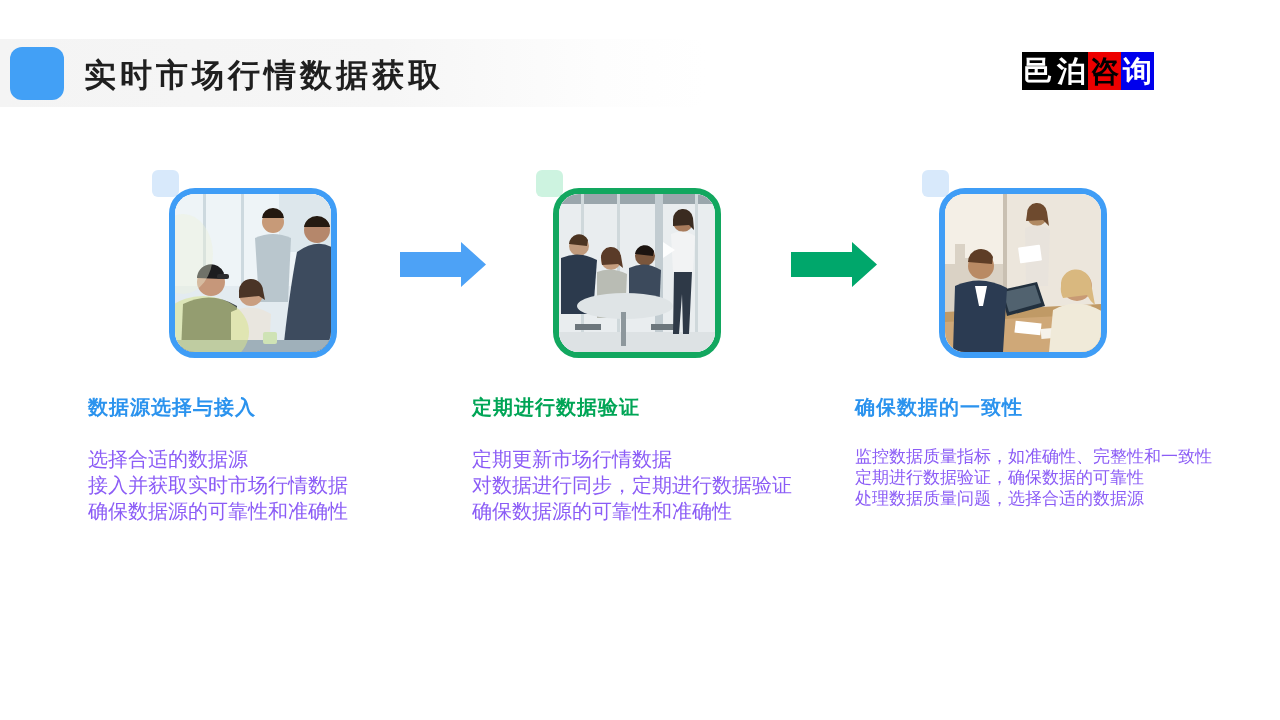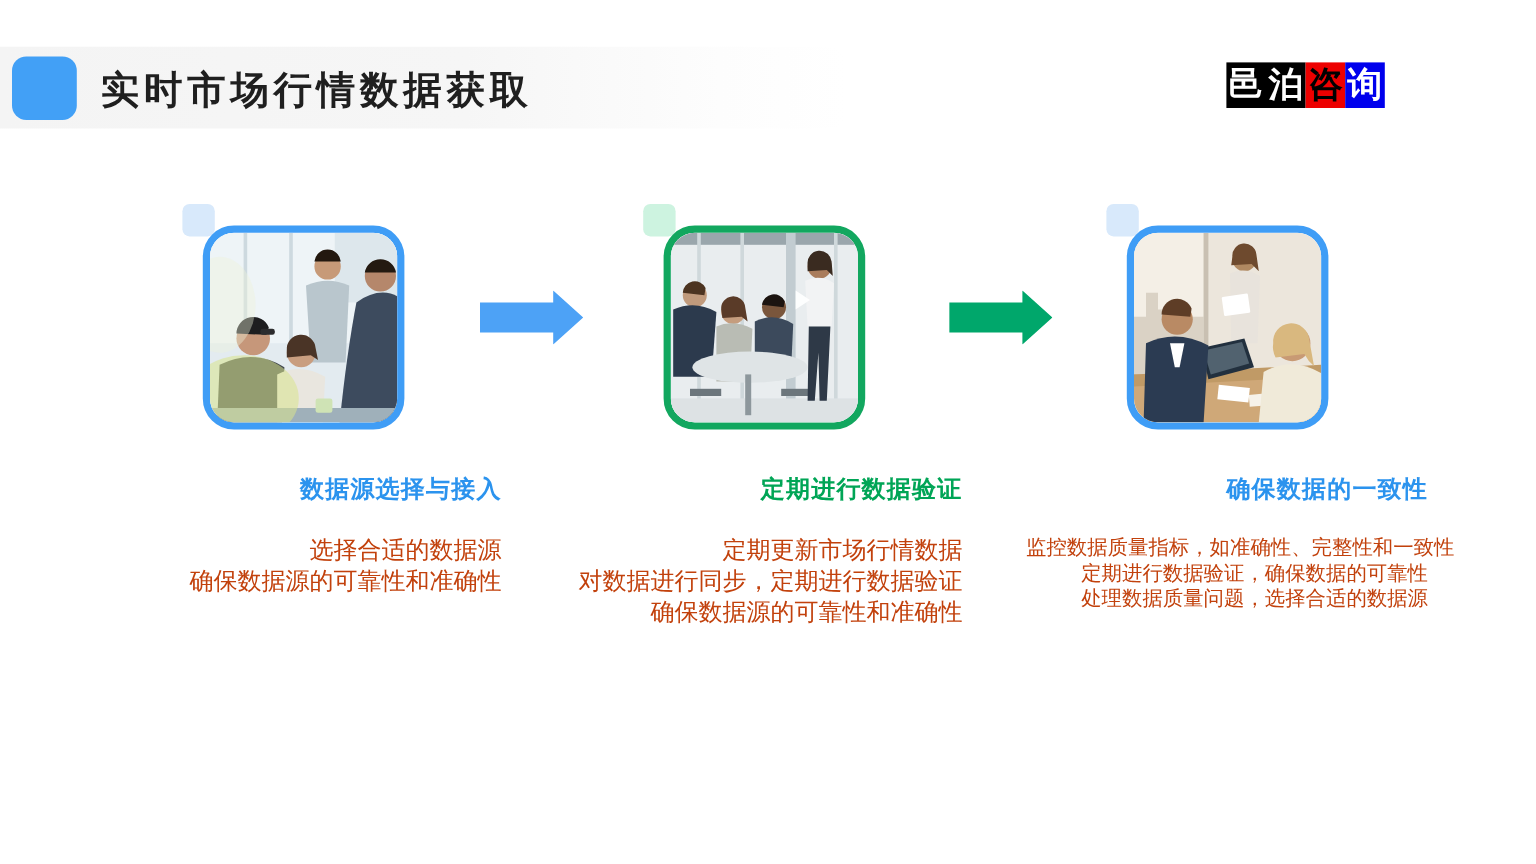--- a/index.html
+++ b/index.html
@@ -24,21 +24,21 @@
   .logo{position:absolute;left:1022px;top:52px;display:flex;}
   .logo-block{
     width:33px;height:38px;line-height:38px;text-align:center;
     font-size:29px;font-weight:bold;font-family:"Liberation Serif","DejaVu Serif",serif;
   }
   .logo-b1,.logo-b2{background:#000000;color:#ffffff;}
   .logo-b3{background:#ed0000;color:#000000;}
   .logo-b4{background:#0000ed;color:#ffffff;}
 
   
-  .step{position:absolute;top:170px;text-align:right;}
+  .step{position:absolute;top:170px;text-align:left;}
   .step-1{left:88px;width:330px;}
   .step-2{left:472px;width:330px;}
   .step-3{left:855px;width:335px;}
 
   .photo-wrap{position:relative;width:168px;height:170px;margin:18px auto 0;}
   .deco-square{
     position:absolute;left:-17px;top:-18px;width:27px;height:27px;border-radius:6px;
   }
   .deco-blue{background:#d8e9fb;}
   .deco-green{background:#cdf3e0;}
@@ -49,21 +49,21 @@
   .frame-blue{border-color:#3f9df6;}
   .frame-green{border-color:#12a75f;}
   .photo-frame svg{display:block;width:100%;height:100%;}
 
   .step-heading{
     margin-top:36px;font-size:20px;font-weight:bold;letter-spacing:1px;white-space:nowrap;
   }
   .heading-blue{color:#2b93ee;}
   .heading-green{color:#00a556;}
 
-  .step-body{margin-top:25px;color:#c2410c;}
+  .step-body{margin-top:25px;color:#8b5cf6;}
   .body-lg .body-line{font-size:20px;line-height:26px;white-space:nowrap;}
   .body-sm .body-line{font-size:17px;line-height:21px;white-space:nowrap;}
 
   
   .flow-arrow{position:absolute;width:86px;height:45px;}
   .flow-arrow-1{left:400px;top:242px;}
   .flow-arrow-2{left:791px;top:242px;}
   .arrow-blue{fill:#4da2f6;}
   .arrow-green{fill:#00a76b;}
 </style>
@@ -115,20 +115,21 @@
           <rect x="88" y="138" width="14" height="12" rx="2" fill="#cfe3b5"></rect>
 
           <ellipse cx="28" cy="138" rx="46" ry="36" fill="#d9e48d" opacity="0.55"></ellipse>
           <ellipse cx="8" cy="60" rx="30" ry="40" fill="#eef3d9" opacity="0.4"></ellipse>
         </svg>
       </div>
     </div>
     <div class="step-heading heading-blue">数据源选择与接入</div>
     <div class="step-body body-lg">
       <div class="body-line">选择合适的数据源</div>
+      <div class="body-line">接入并获取实时市场行情数据</div>
       <div class="body-line">确保数据源的可靠性和准确性</div>
     </div>
   </div>
 
   <svg class="flow-arrow flow-arrow-1" viewBox="0 0 86 45">
     <polygon class="arrow-blue" points="0,10 61,10 61,0 86,22.5 61,45 61,35 0,35"></polygon>
   </svg>
 
   <div class="step step-2">
     <div class="photo-wrap">

